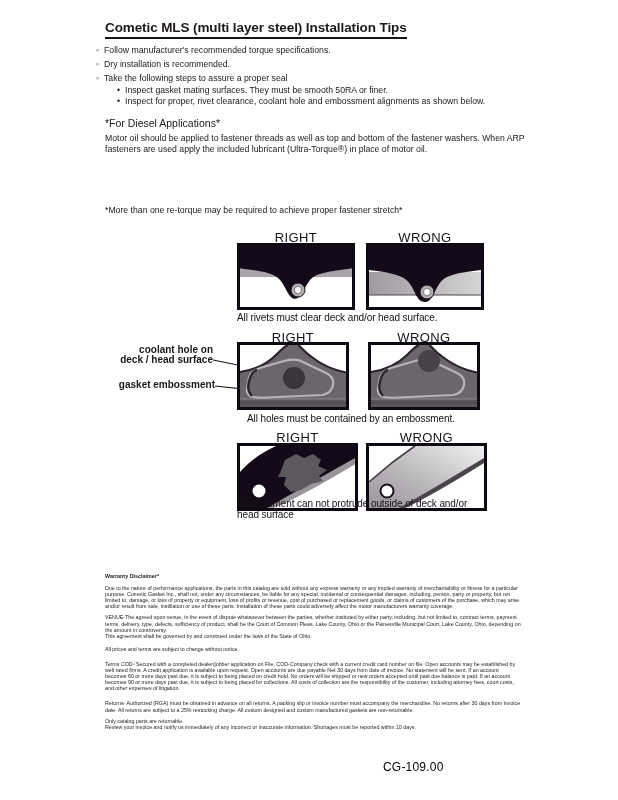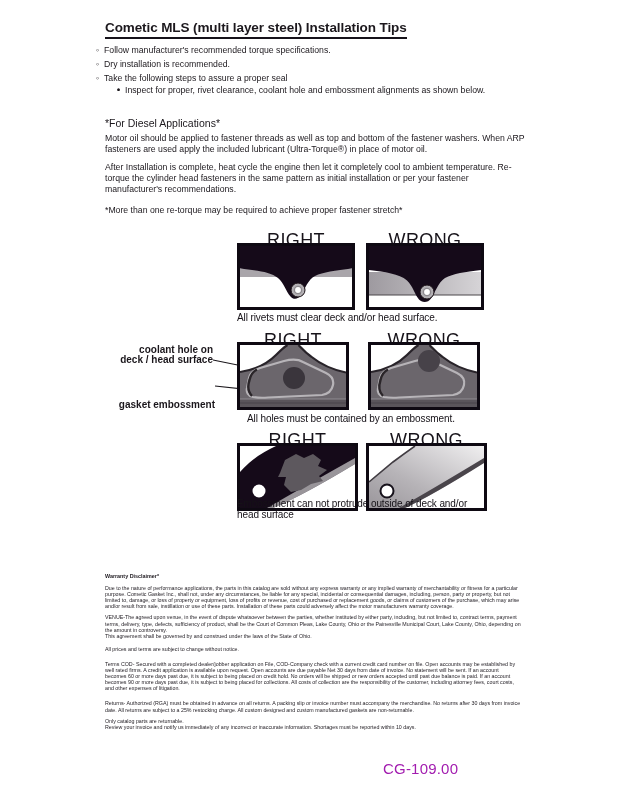--- a/index.html
+++ b/index.html
@@ -18,36 +18,36 @@
   .tip.sub { margin-left:21px; line-height:10.6px; }
 
   
   .d-head { left:105px; top:117px; font-size:10.5px; font-weight:normal; }
   .d-p    { font-size:8.7px; line-height:10.9px; }
   .d-p1   { left:105px; top:133px; width:437px; }
   .d-p2   { left:105px; top:162px; width:419px; }
   .d-p3   { left:105px; top:205px; white-space:nowrap; }
 
   
-  .fig-h { font-size:18px; letter-spacing:0.4px; text-align:center; color:#17131a; }
+  .fig-h { font-size:13px; letter-spacing:0.4px; text-align:center; color:#17131a; }
   .box   { position:absolute; border:3px solid #0e0912; background:#fff; }
   .box svg { display:block; }
   .cap   { font-size:10px; color:#151117; letter-spacing:-0.1px; }
   .fig-lbl { font-size:10px; line-height:9.6px; text-align:right; color:#1b171c;font-weight:bold; }
 
   
   .fp { left:105px; top:573px; width:416px; font-size:5.3px; line-height:6.1px; color:#262228; }
   .fp h4 { font-size:5.4px; margin:0 0 6px 0; }
   .fp p  { margin:0 0 5px 0; white-space:pre-line; }
   .fp .venue   { margin-bottom:7px; }
   .fp .prices  { margin-bottom:9px; }
   .fp .terms   { margin-bottom:9px; }
   .fp .returns { margin-bottom:5.5px; }
 
-  .footer { left:383px; top:760px; font-size:15px; letter-spacing:0.2px; color:#a21caf; }
+  .footer { left:383px; top:760px; font-size:12px; letter-spacing:0.2px; color:#000000; }
 </style>
 </head>
 <body>
 
 <div class="page">
 
   <h1 class="abs title">Cometic MLS (multi layer steel) Installation Tips</h1>
 
   <div class="abs tips">
     <div class="tip">
@@ -57,30 +57,30 @@
     <div class="tip">
       <span class="mk">◦</span>
       <span>Dry installation is recommended.</span>
     </div>
     <div class="tip">
       <span class="mk">◦</span>
       <span>Take the following steps to assure a proper seal</span>
     </div>
     <div class="tip sub">
       <span class="mk">•</span>
+      <span>Inspect gasket mating surfaces.  They must be smooth 50RA or finer.</span>
     </div>
     <div class="tip sub">
       <span class="mk">•</span>
       <span>Inspect for proper, rivet clearance, coolant hole and embossment alignments as shown below.</span>
     </div>
   </div>
 
   <div class="abs d-head">*For Diesel Applications*</div>
   <div class="abs d-p d-p1">Motor oil should be applied to fastener threads as well as top and bottom of the fastener washers. When ARP fasteners are used apply the included lubricant (Ultra-Torque®) in place of motor oil.</div>
-  <div class="abs d-p d-p2">After Installation is complete, heat cycle the engine then let it completely cool to ambient temperature. Re-torque the cylinder head fasteners in the same pattern as initial installation or per your fastener manufacturer's recommendations.</div>
   <div class="abs d-p d-p3">*More than one re-torque may be required to achieve proper fastener stretch*</div>
 
   <div class="abs fig-h" style="left:237px;top:230px;width:118px;">RIGHT</div>
   <div class="abs fig-h" style="left:366px;top:230px;width:118px;">WRONG</div>
 
   <div class="box" style="left:237px;top:243px;">
     <svg width="112" height="61" viewBox="0 0 112 61">
       <rect x="0" y="0" width="112" height="61" fill="#ffffff"></rect>
       <rect x="0" y="23" width="112" height="8" fill="#a9a5aa"></rect>
       <path d="M0,0 H112 V22.5 C95,24.5 83,26 75,30 C68,33.5 65,43 61,49 C58,53.5 53.5,54 50.5,50.5 C46,45.5 44,37 38,32 C30,25.5 16,24.5 0,22.5 Z" fill="#150a19"></path>
@@ -109,21 +109,21 @@
 
   <div class="abs cap" style="left:237px;top:312px;white-space:nowrap;">All rivets must clear deck and/or head surface.</div>
 
   <div class="abs fig-h" style="left:237px;top:330px;width:112px;">RIGHT</div>
   <div class="abs fig-h" style="left:368px;top:330px;width:112px;">WRONG</div>
 
   <div class="abs fig-lbl" style="left:105px;top:345px;width:108px;">
     <div>coolant hole on</div>
     <div>deck / head surface</div>
   </div>
-  <div class="abs fig-lbl" style="left:105px;top:400px;width:110px;">gasket embossment</div>
+  <div class="abs fig-lbl" style="left:105px;top:380px;width:110px;">gasket embossment</div>
 
   <svg class="abs" style="left:100px;top:325px;" width="250" height="80" viewBox="0 0 250 80">
     <line x1="113" y1="35" x2="192" y2="51" stroke="#1a161b" stroke-width="1.1"></line>
     <line x1="115" y1="61" x2="162" y2="66" stroke="#1a161b" stroke-width="1.1"></line>
   </svg>
 
   <div class="box" style="left:237px;top:342px;">
     <svg width="106" height="62" viewBox="0 0 106 62">
       <rect x="0" y="0" width="106" height="62" fill="#ffffff"></rect>
       <path d="M0,62 V27 C14,25 27,19 36,10 C40.5,5.5 44.5,1.8 47.5,0 H58.5 C61.5,3 65,7.5 71,11.5 C81,19.5 93.5,25 106,27.5 V62 Z" fill="#6b666c"></path>

